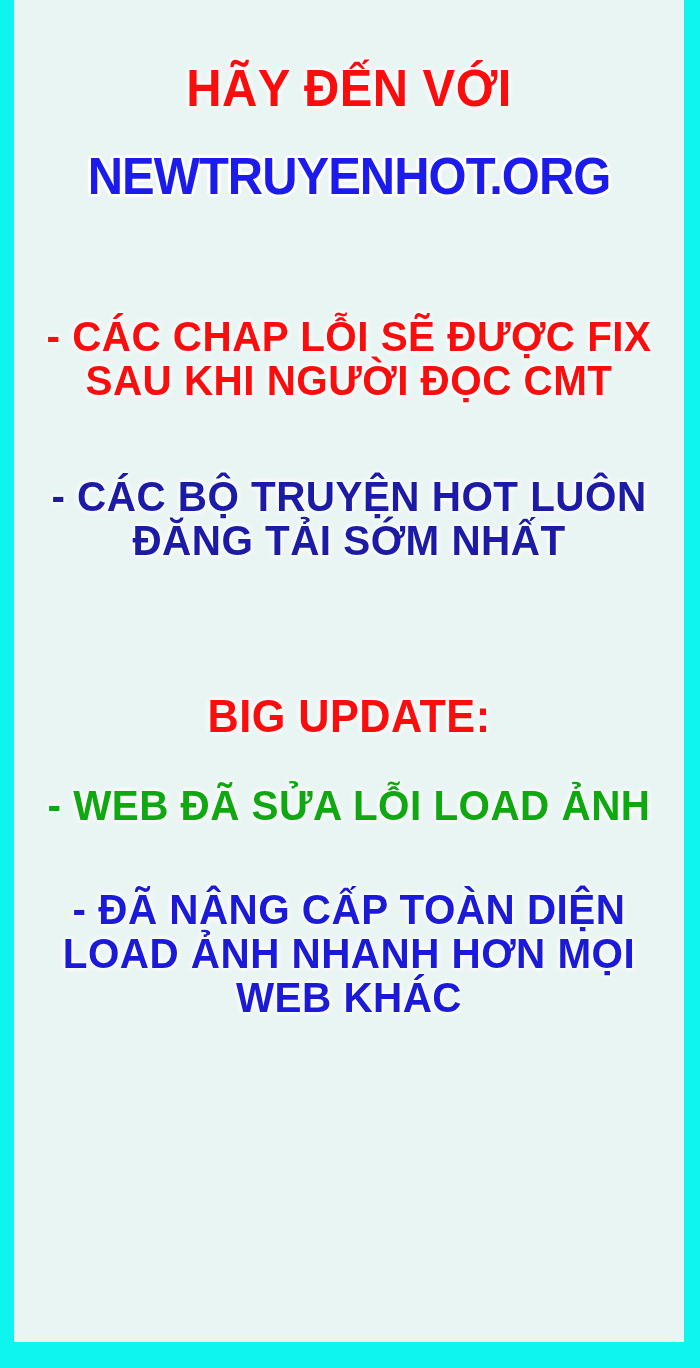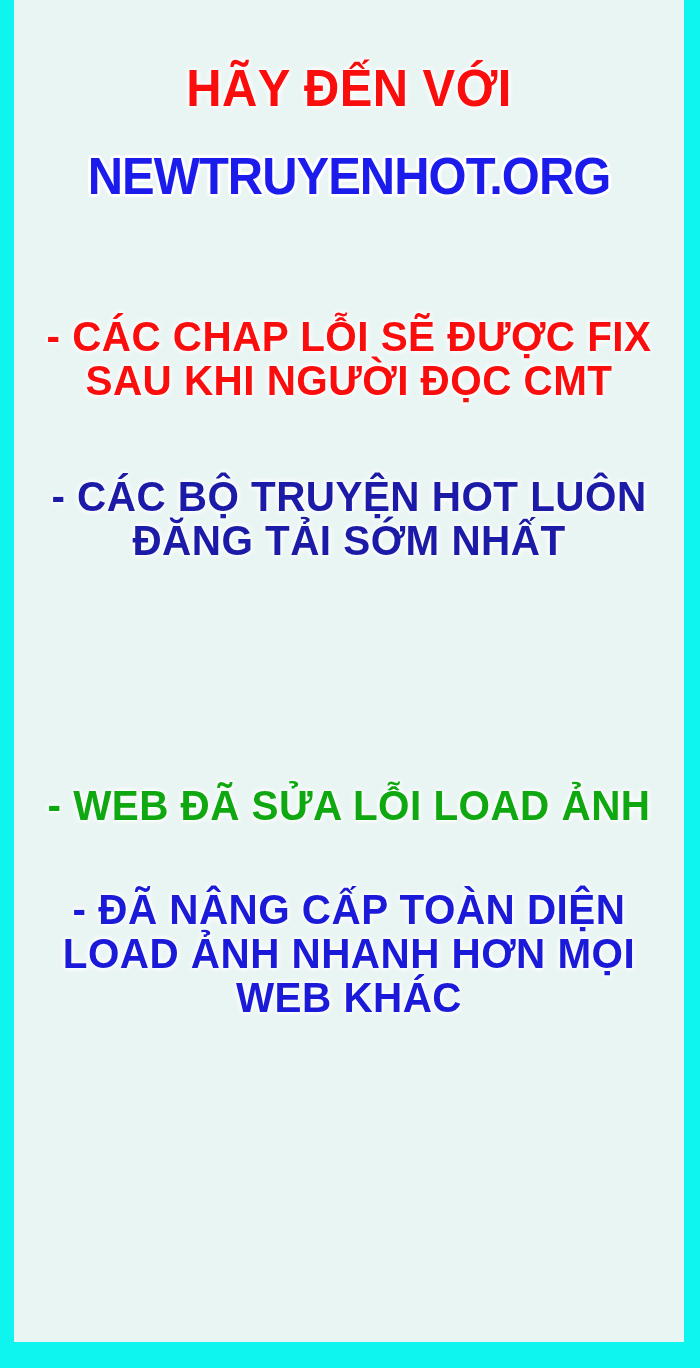--- a/index.html
+++ b/index.html
@@ -112,20 +112,23 @@
     <div class="blk blk-red1">
       <div class="line sz-body c-red softglow">- CÁC CHAP LỖI SẼ ĐƯỢC FIX</div>
       <div class="line sz-body c-red softglow">SAU KHI NGƯỜI ĐỌC CMT</div>
     </div>
 
     <div class="blk blk-blue1">
       <div class="line sz-body c-navy softglow">- CÁC BỘ TRUYỆN HOT LUÔN</div>
       <div class="line sz-body c-navy softglow">ĐĂNG TẢI SỚM NHẤT</div>
     </div>
 
+    <div class="blk blk-bigup">
+      <div class="line sz-bigup c-red softglow">BIG UPDATE:</div>
+    </div>
 
     <div class="blk blk-blue2">
       <div class="line sz-body c-brblue softglow">- ĐÃ NÂNG CẤP TOÀN DIỆN</div>
       <div class="line sz-body c-brblue softglow">LOAD ẢNH NHANH HƠN MỌI</div>
       <div class="line sz-body c-brblue softglow">WEB KHÁC</div>
     </div>
 
     <div class="blk blk-green">
       <div class="line sz-body c-green softglow">- WEB ĐÃ SỬA LỖI LOAD ẢNH</div>
     </div>

